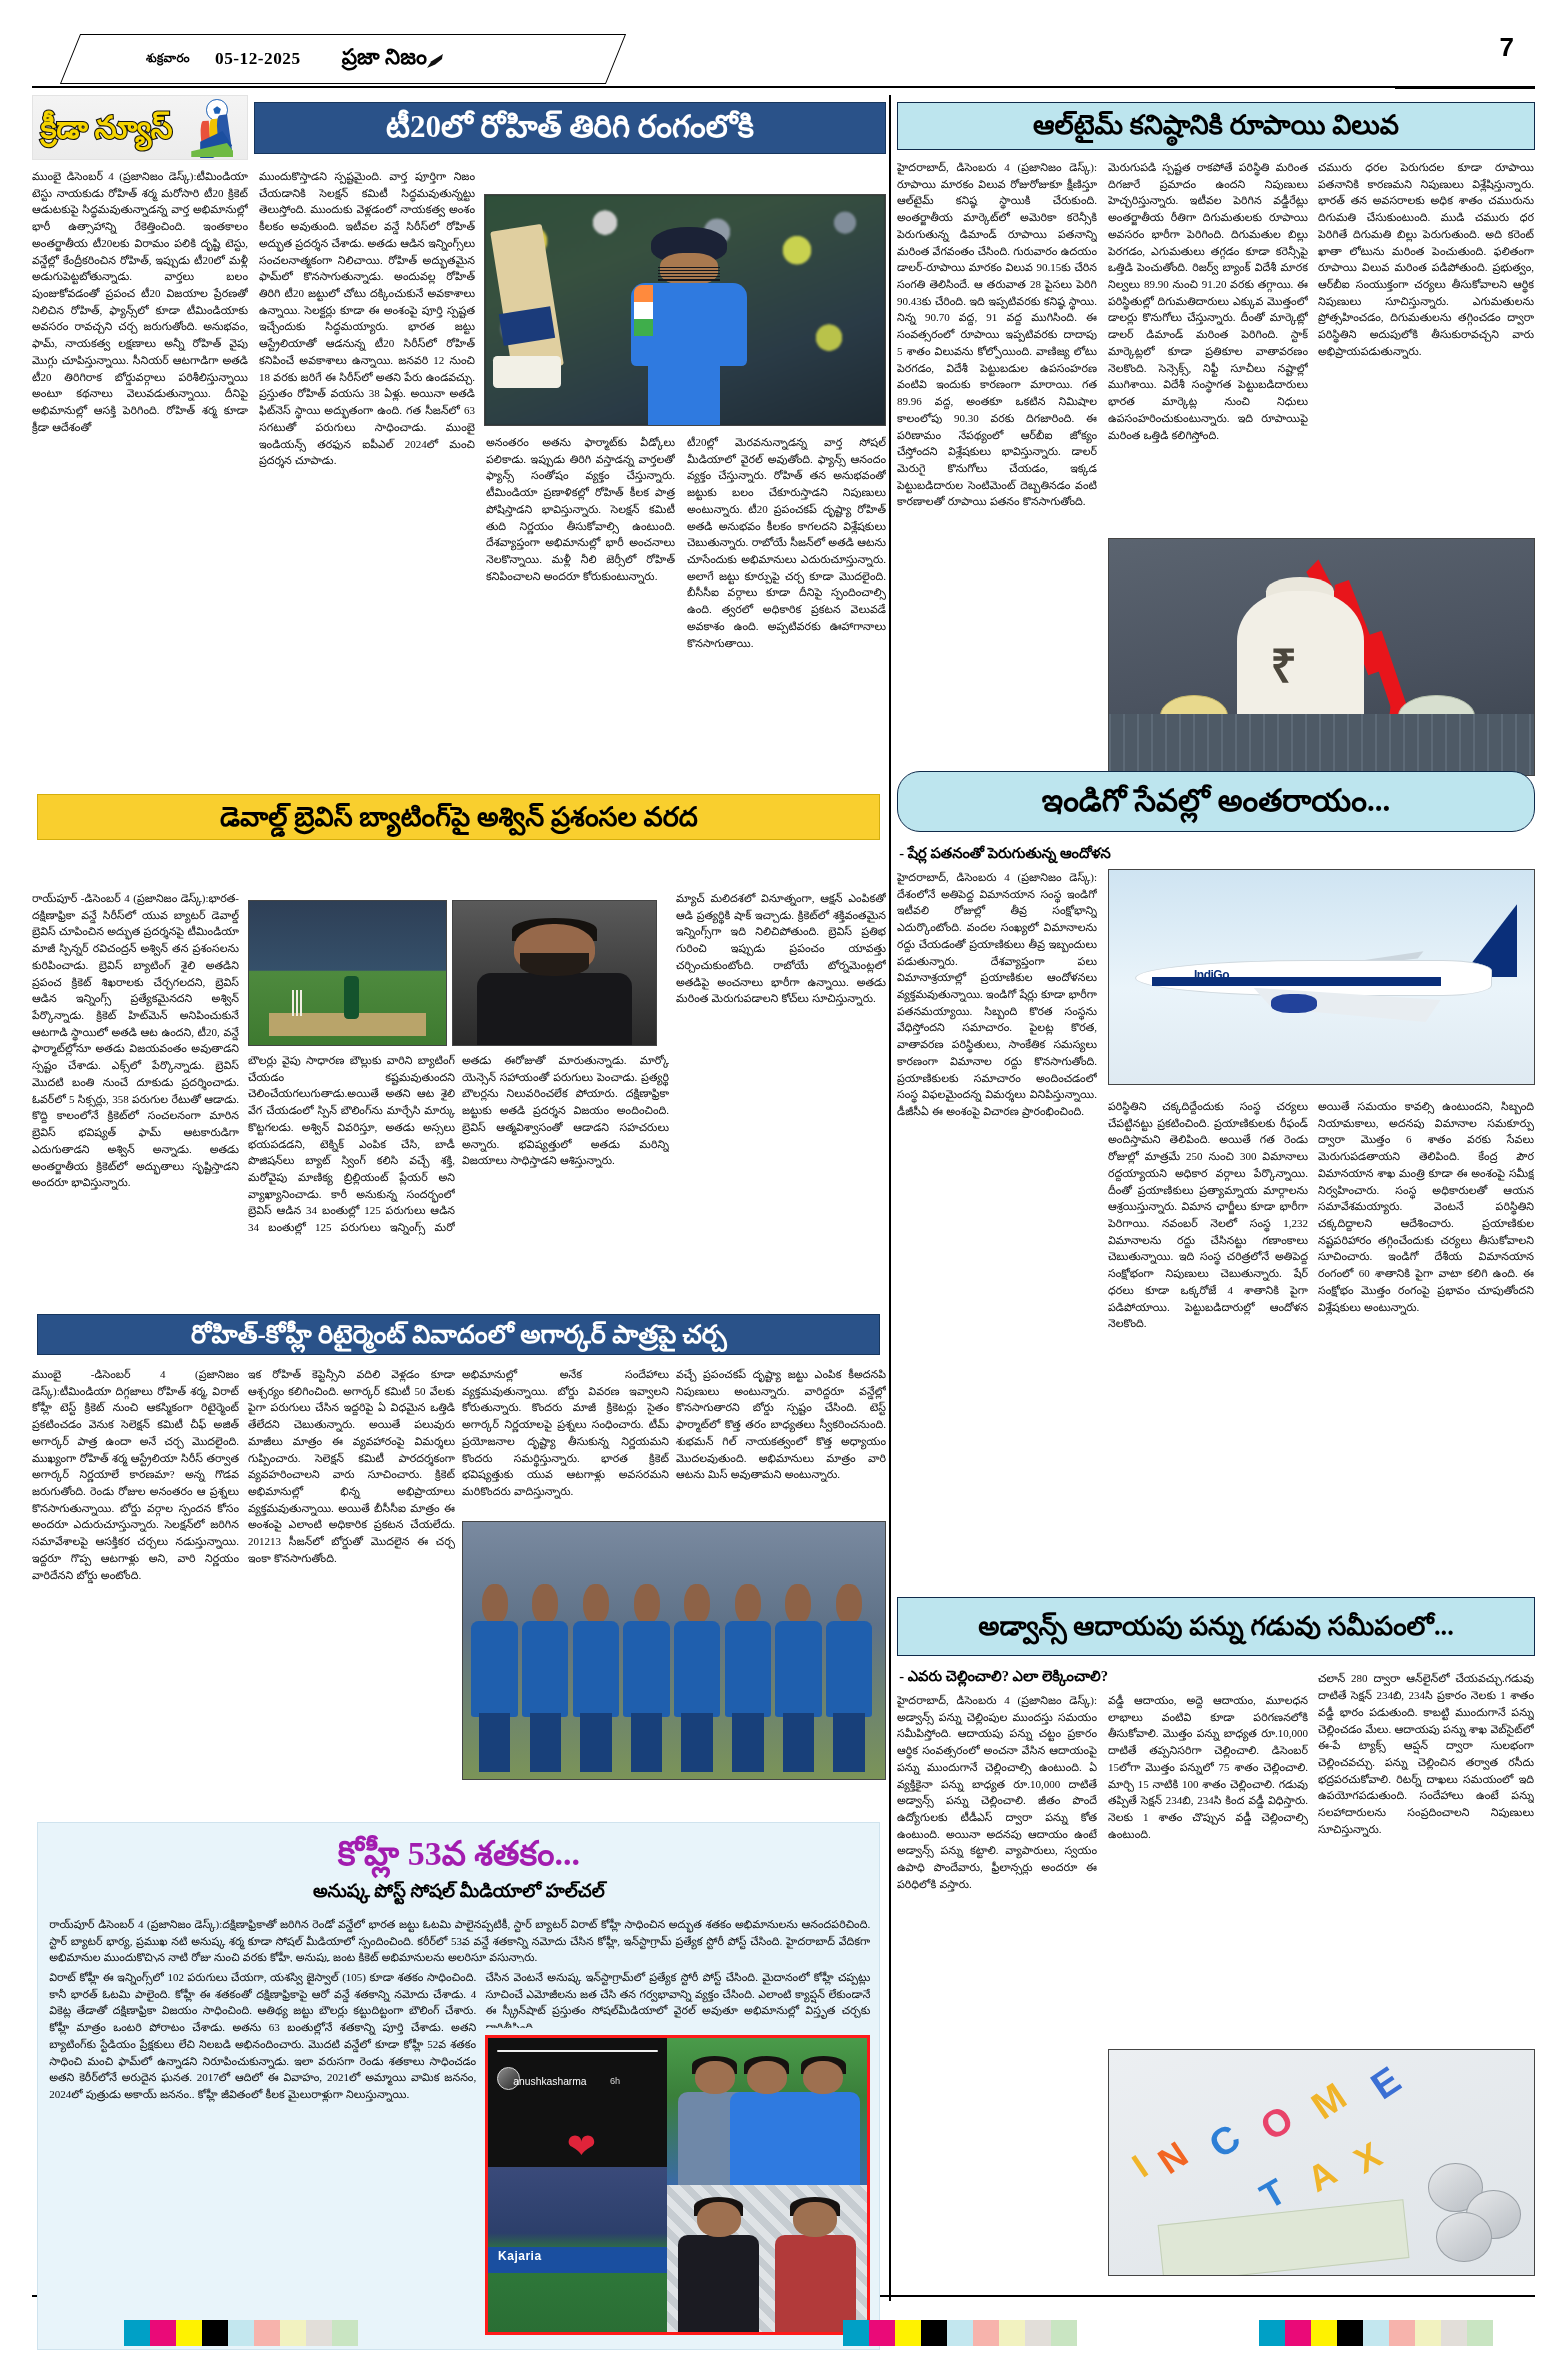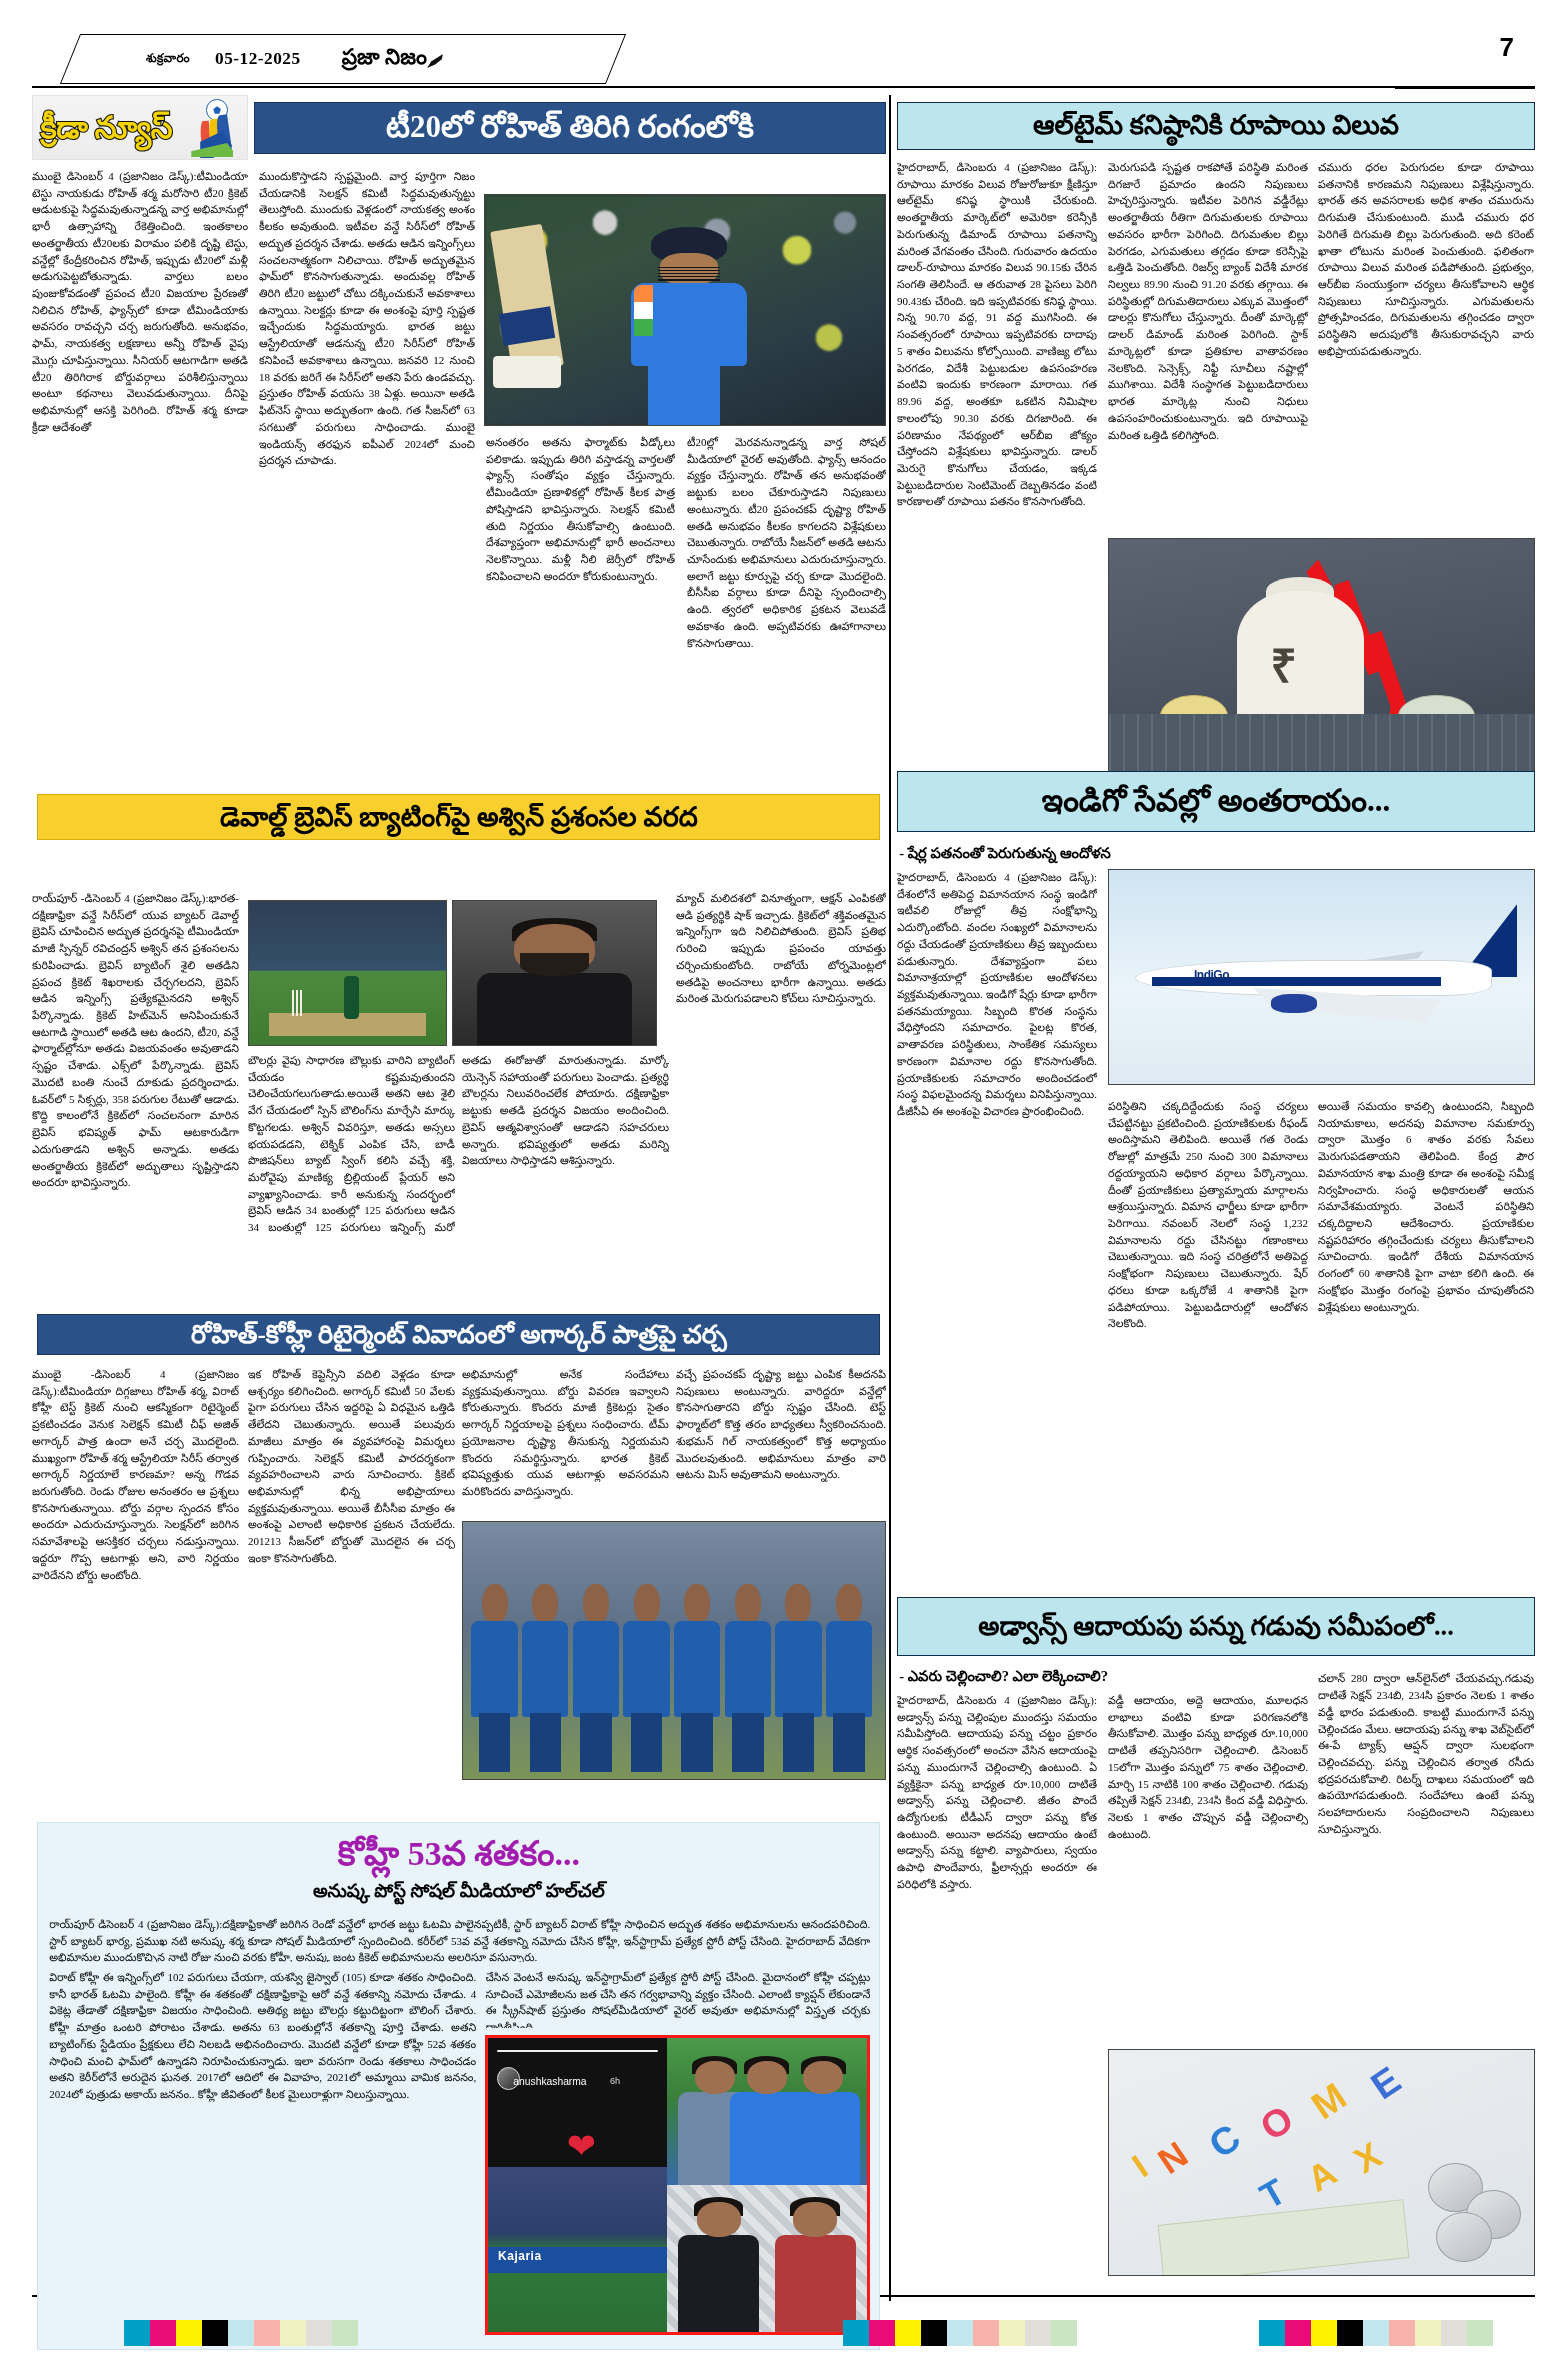--- a/index.html
+++ b/index.html
@@ -448,21 +448,21 @@
         </div>
         <div class="ph-roll1"></div>
           <div class="ph-roll2"></div>
         <div class="ph-bag-neck"></div>
         <div class="ph-bag"></div>
         <div class="ph-rupee">₹</div>
         <div class="ph-wood"></div>
       </div>
     </div>
 
-    <div class="banner-cyan" style="position:absolute;left:0;top:676px;width:638px;height:61px;font-size:31px;">ఇండిగో సేవల్లో అంతరాయం...</div>
+    <div class="banner-cyan" style="position:absolute;left:0;top:676px;width:638px;height:61px;font-size:31px;border-radius:23px;">ఇండిగో సేవల్లో అంతరాయం...</div>
     <div class="subhead" style="position:absolute;left:2.2px;top:750px;width:540px;">- షేర్ల పతనంతో పెరుగుతున్న ఆందోళన</div>
 
     <div style="position:absolute;left:0;top:774px;width:100%;height:763px;">
       <div class="photo bordered" style="position:absolute;left:211px;top:0;width:427px;height:216px;">
         <div class="ph-indigo"></div>
         <div class="ph-tail"></div>
         <div class="ph-wing2"></div>
         <div class="ph-fuse"></div>
         <div class="ph-fuse-stripe"></div>
         <div class="ph-wing"></div>

